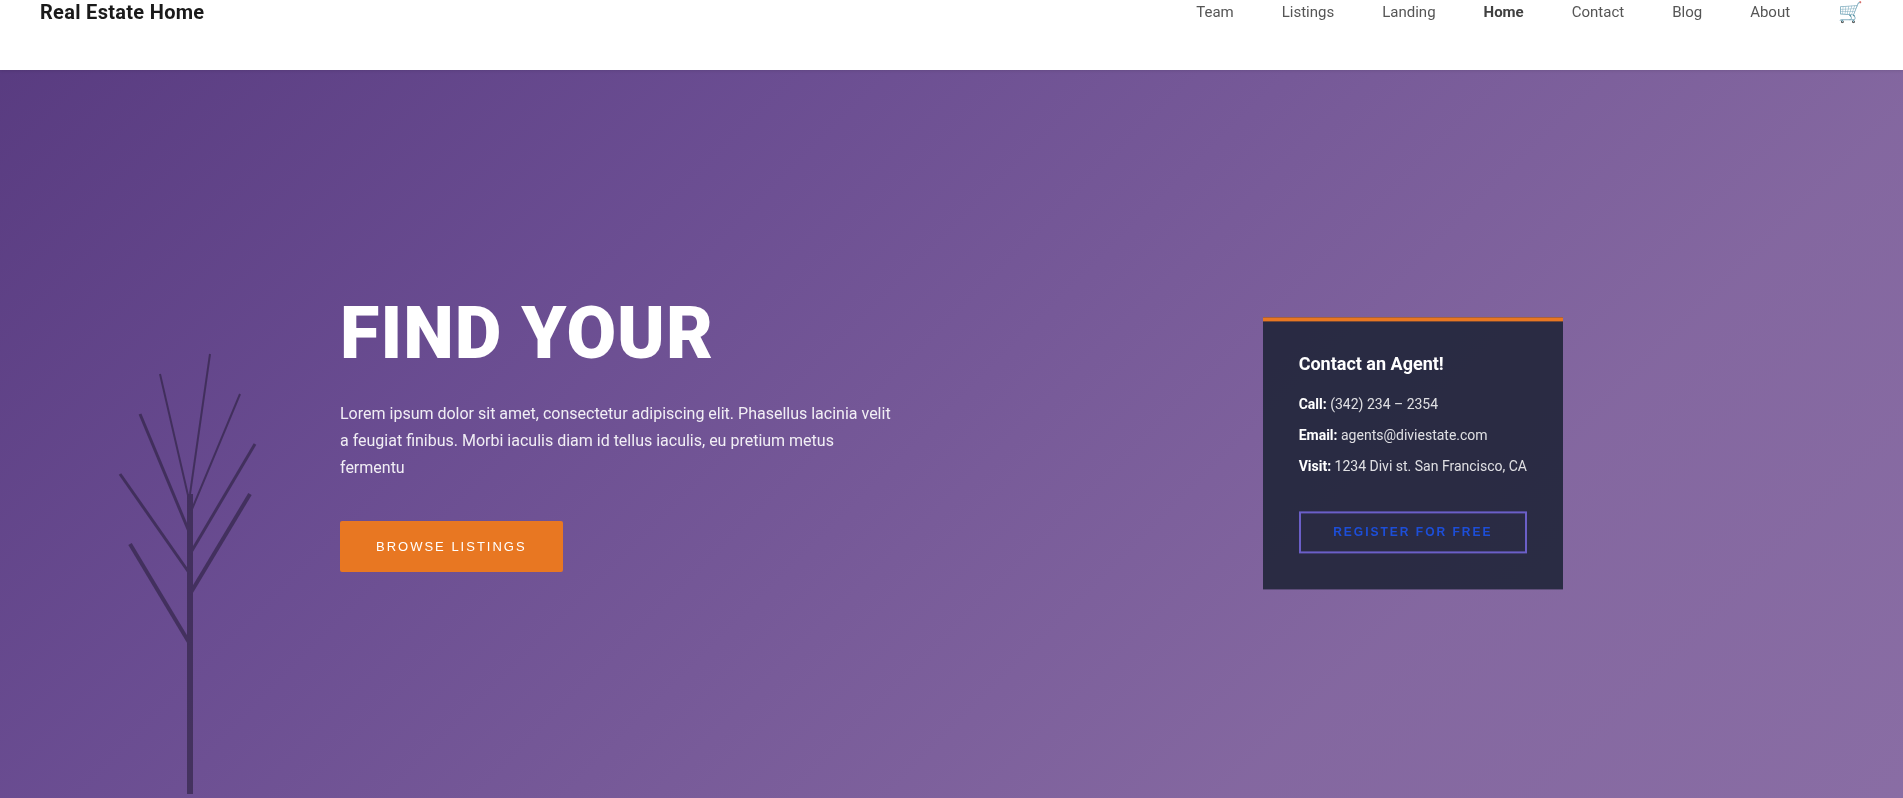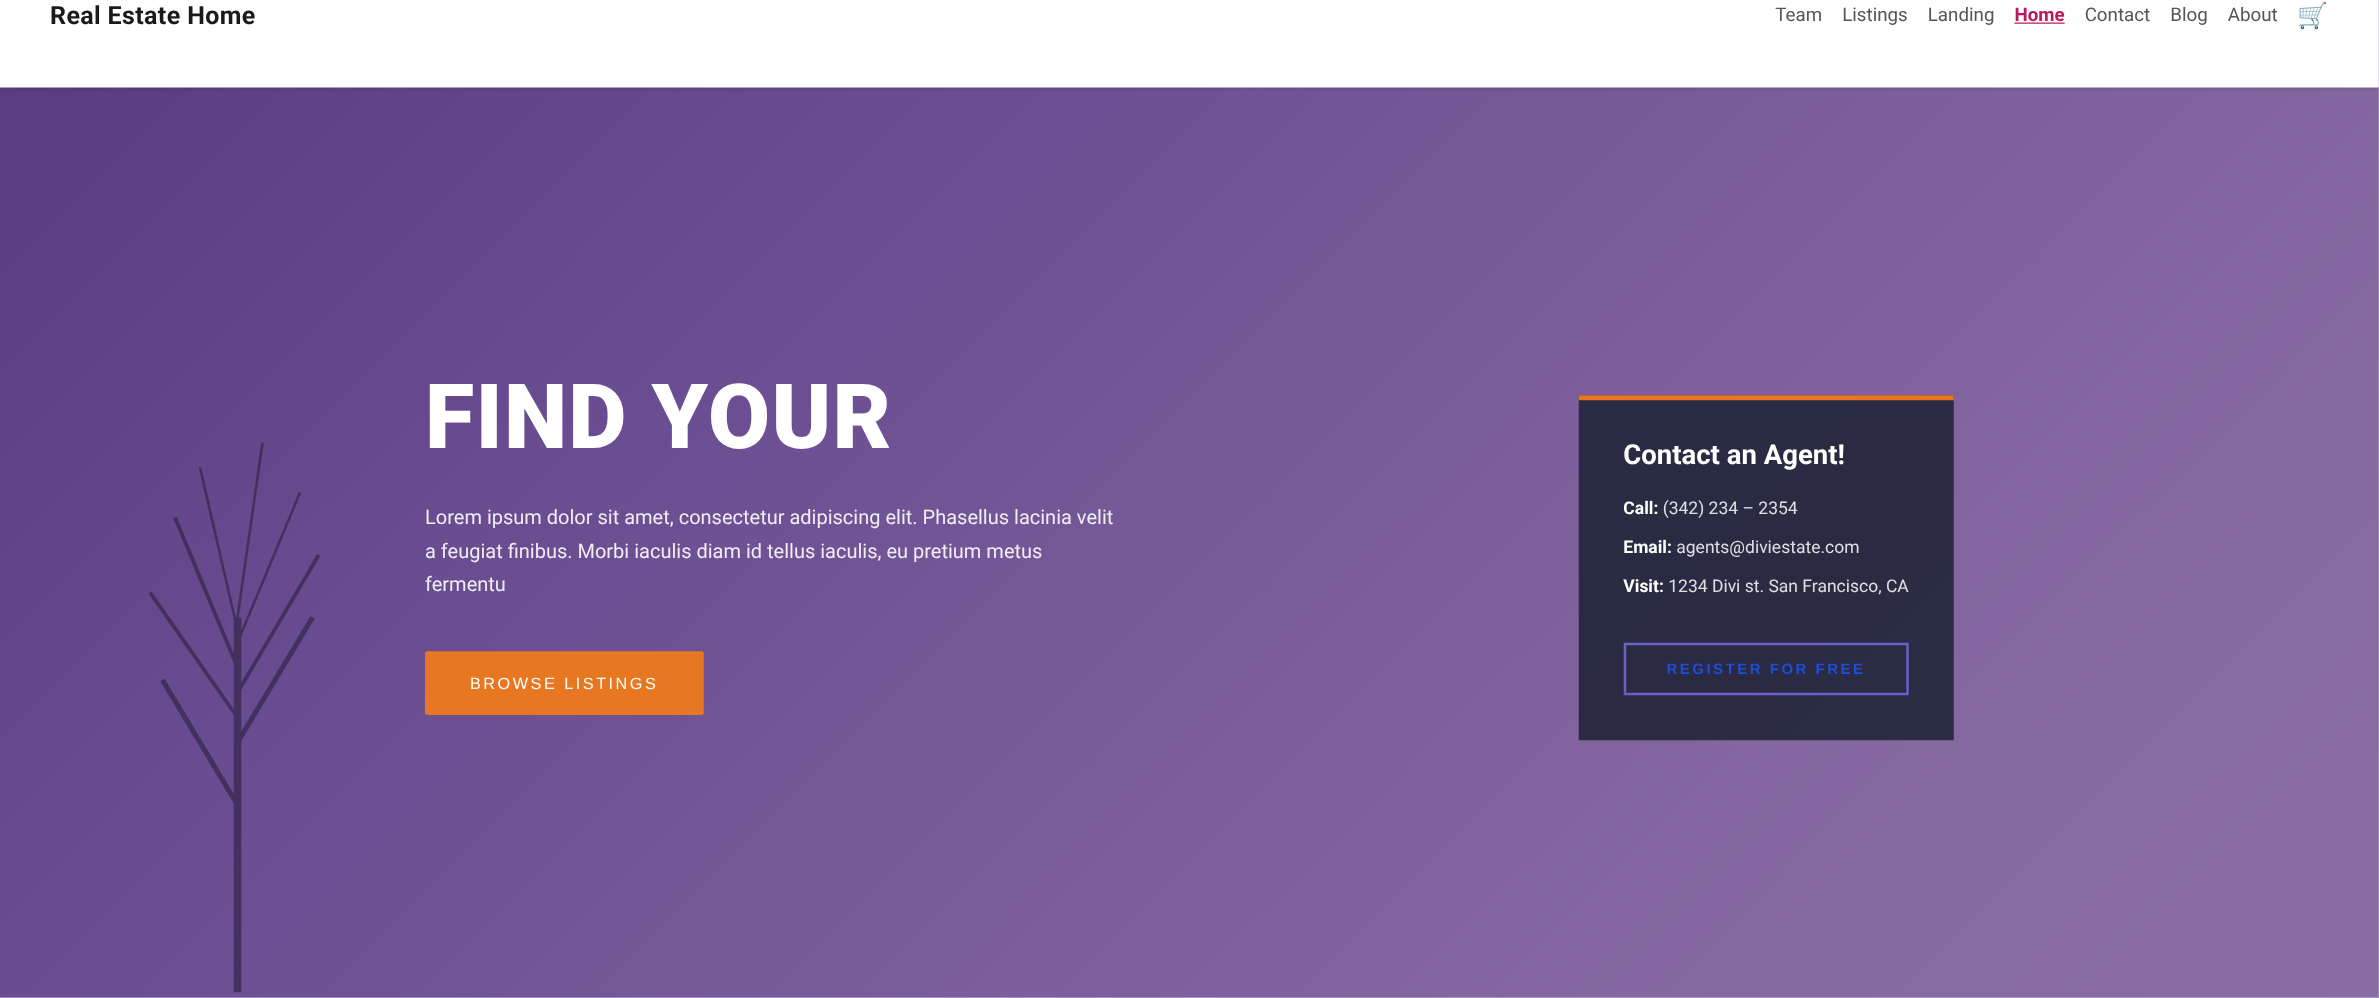--- a/index.html
+++ b/index.html
@@ -35,34 +35,33 @@
     .logo {
       font-size: 20px;
       font-weight: 700;
       color: #1a1a1a;
       letter-spacing: 0.3px;
     }
 
     nav {
       display: flex;
       align-items: center;
-      gap: 16px;
+      gap: 48px;
     }
 
     nav a {
       text-decoration: none;
       color: #555;
       font-size: 15px;
       font-weight: 400;
     }
 
     nav a.active {
-      color: #be185d;
-      font-weight: 700;
-      text-decoration: underline;
+      color: #404040;
+      font-weight: 700;
     }
 
     .cart-icon {
       font-size: 20px;
       color: #1a1a1a;
       cursor: pointer;
     }
 
     
     .hero {
@@ -157,21 +156,21 @@
       z-index: 3;
       background: rgba(30, 35, 55, 0.88);
       padding: 32px 36px 36px 36px;
       min-width: 300px;
       max-width: 340px;
       border-top: 4px solid #e87722;
     }
 
     .contact-card h3 {
       color: #ffffff;
-      font-size: 22px;
+      font-size: 18px;
       font-weight: 700;
       margin-bottom: 20px;
     }
 
     .contact-line {
       color: rgba(255,255,255,0.85);
       font-size: 14px;
       margin-bottom: 10px;
       line-height: 1.5;
     }

